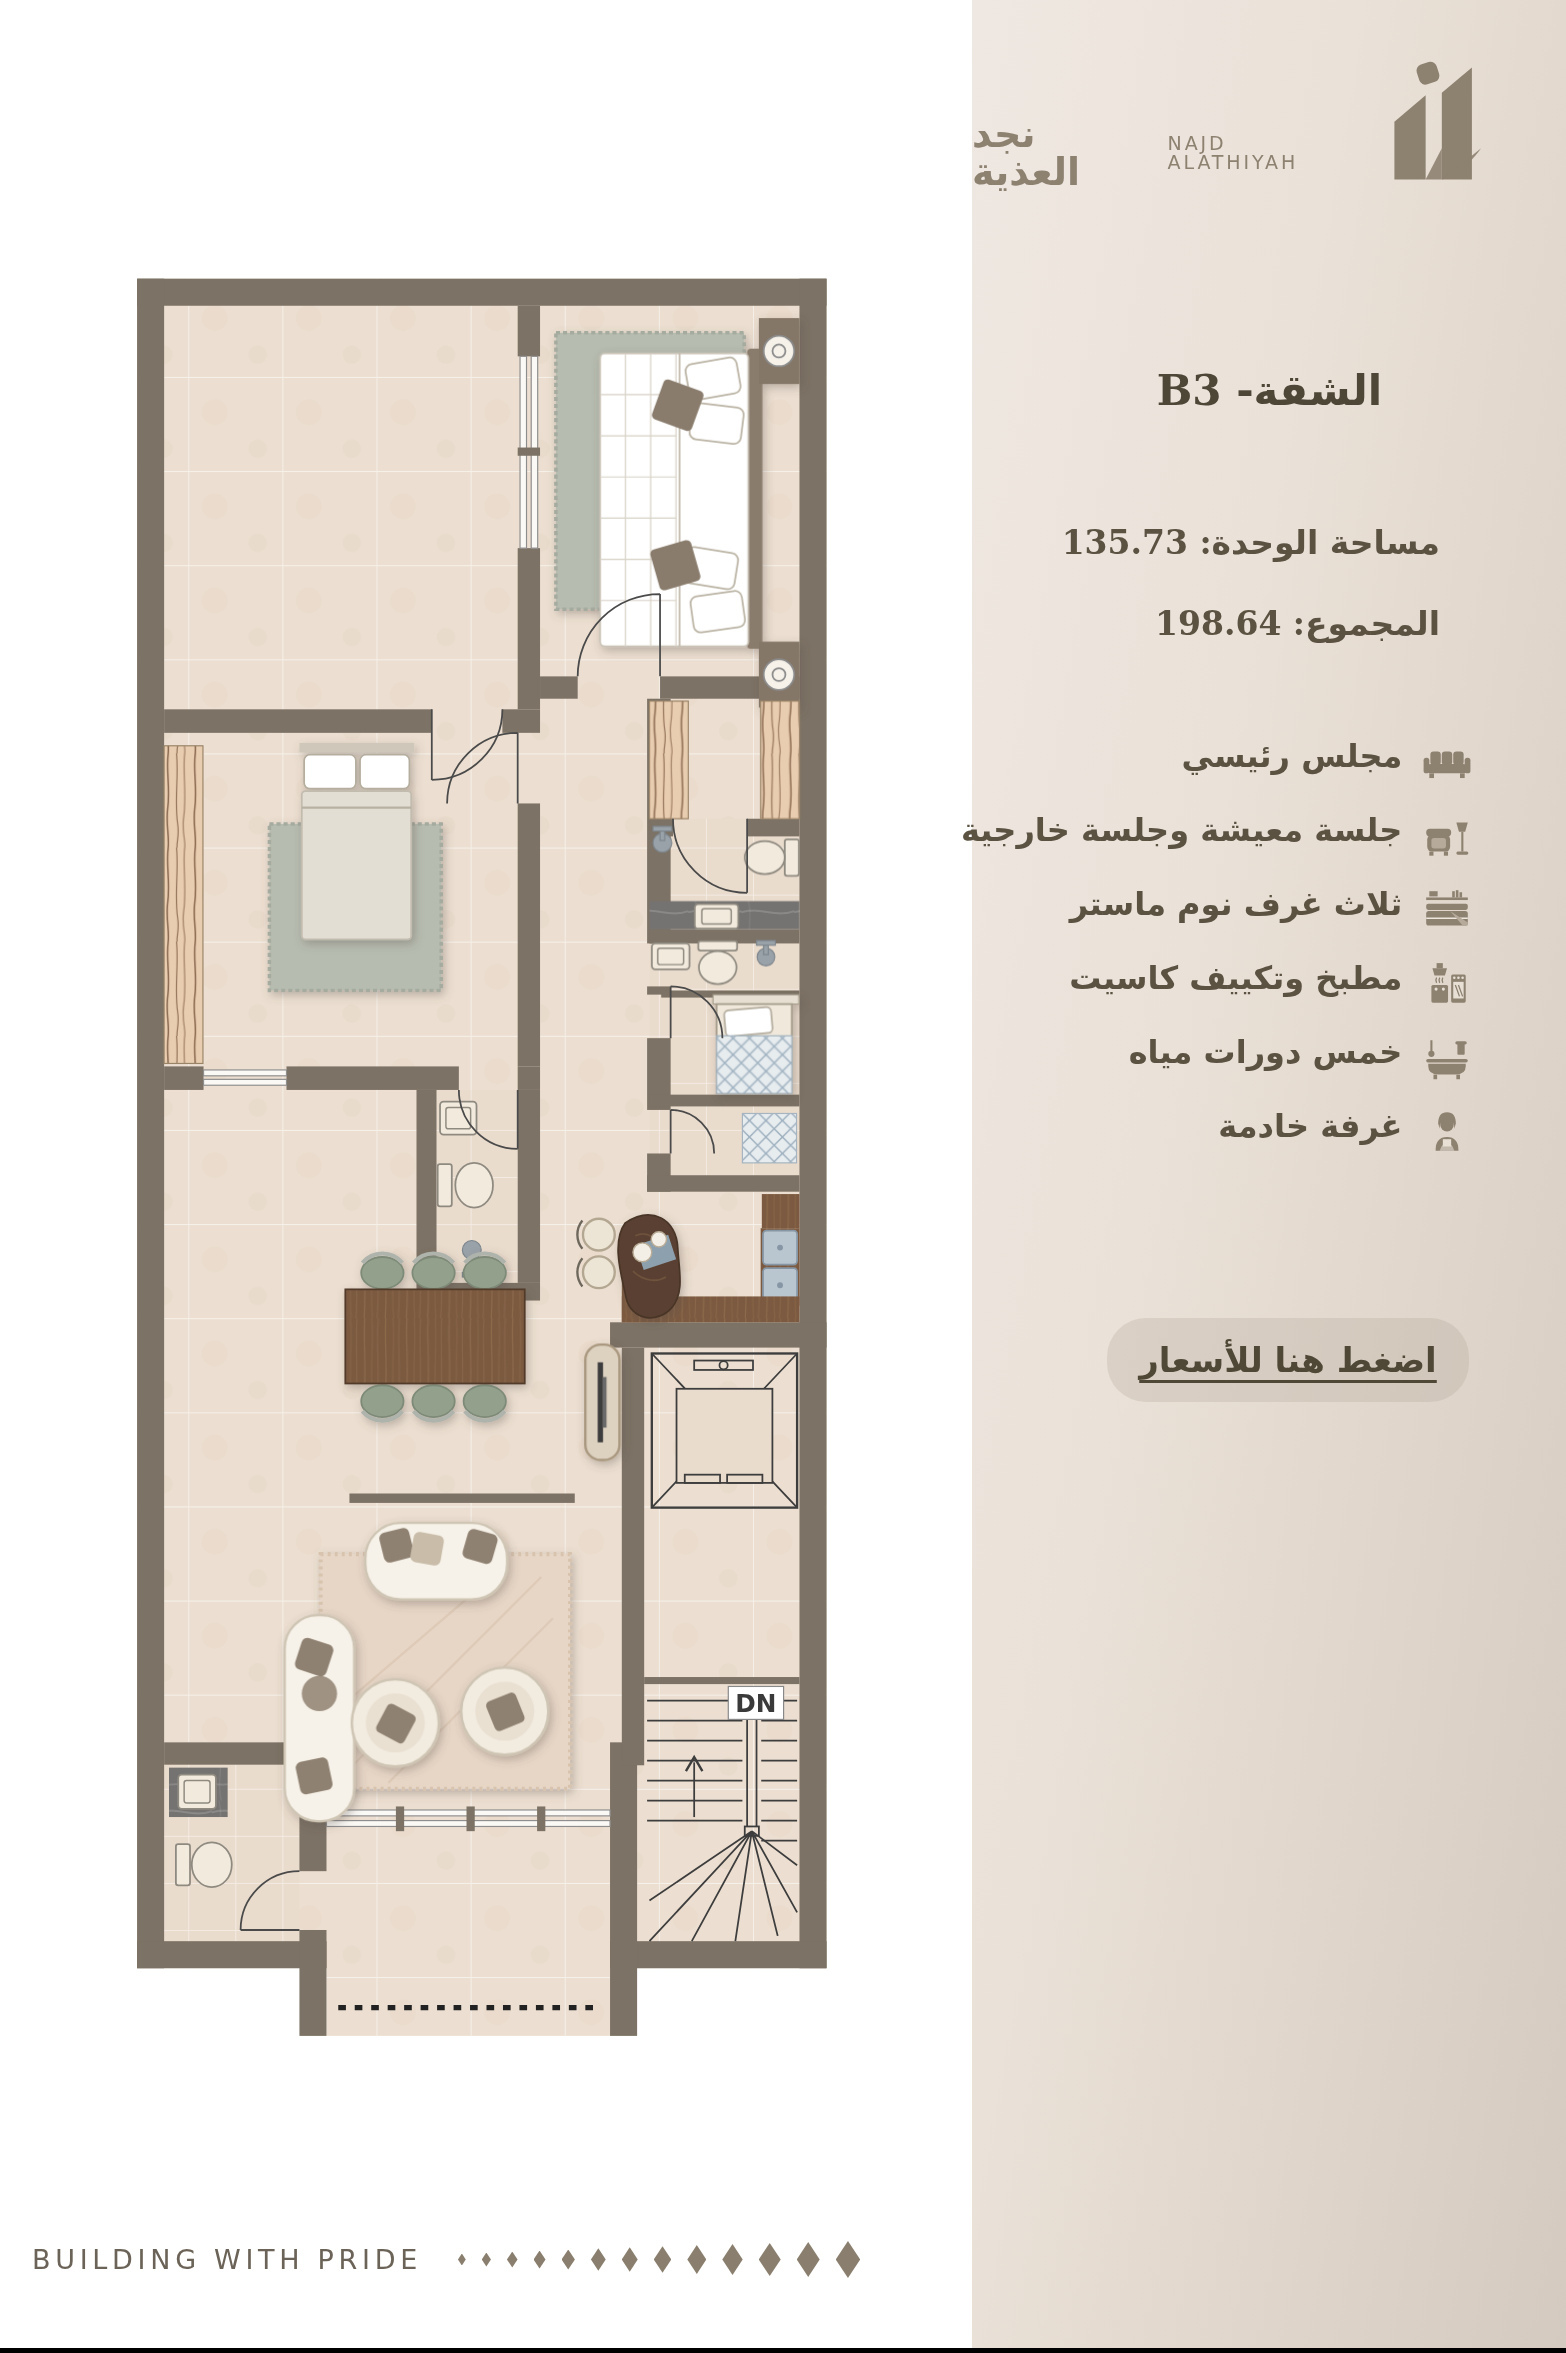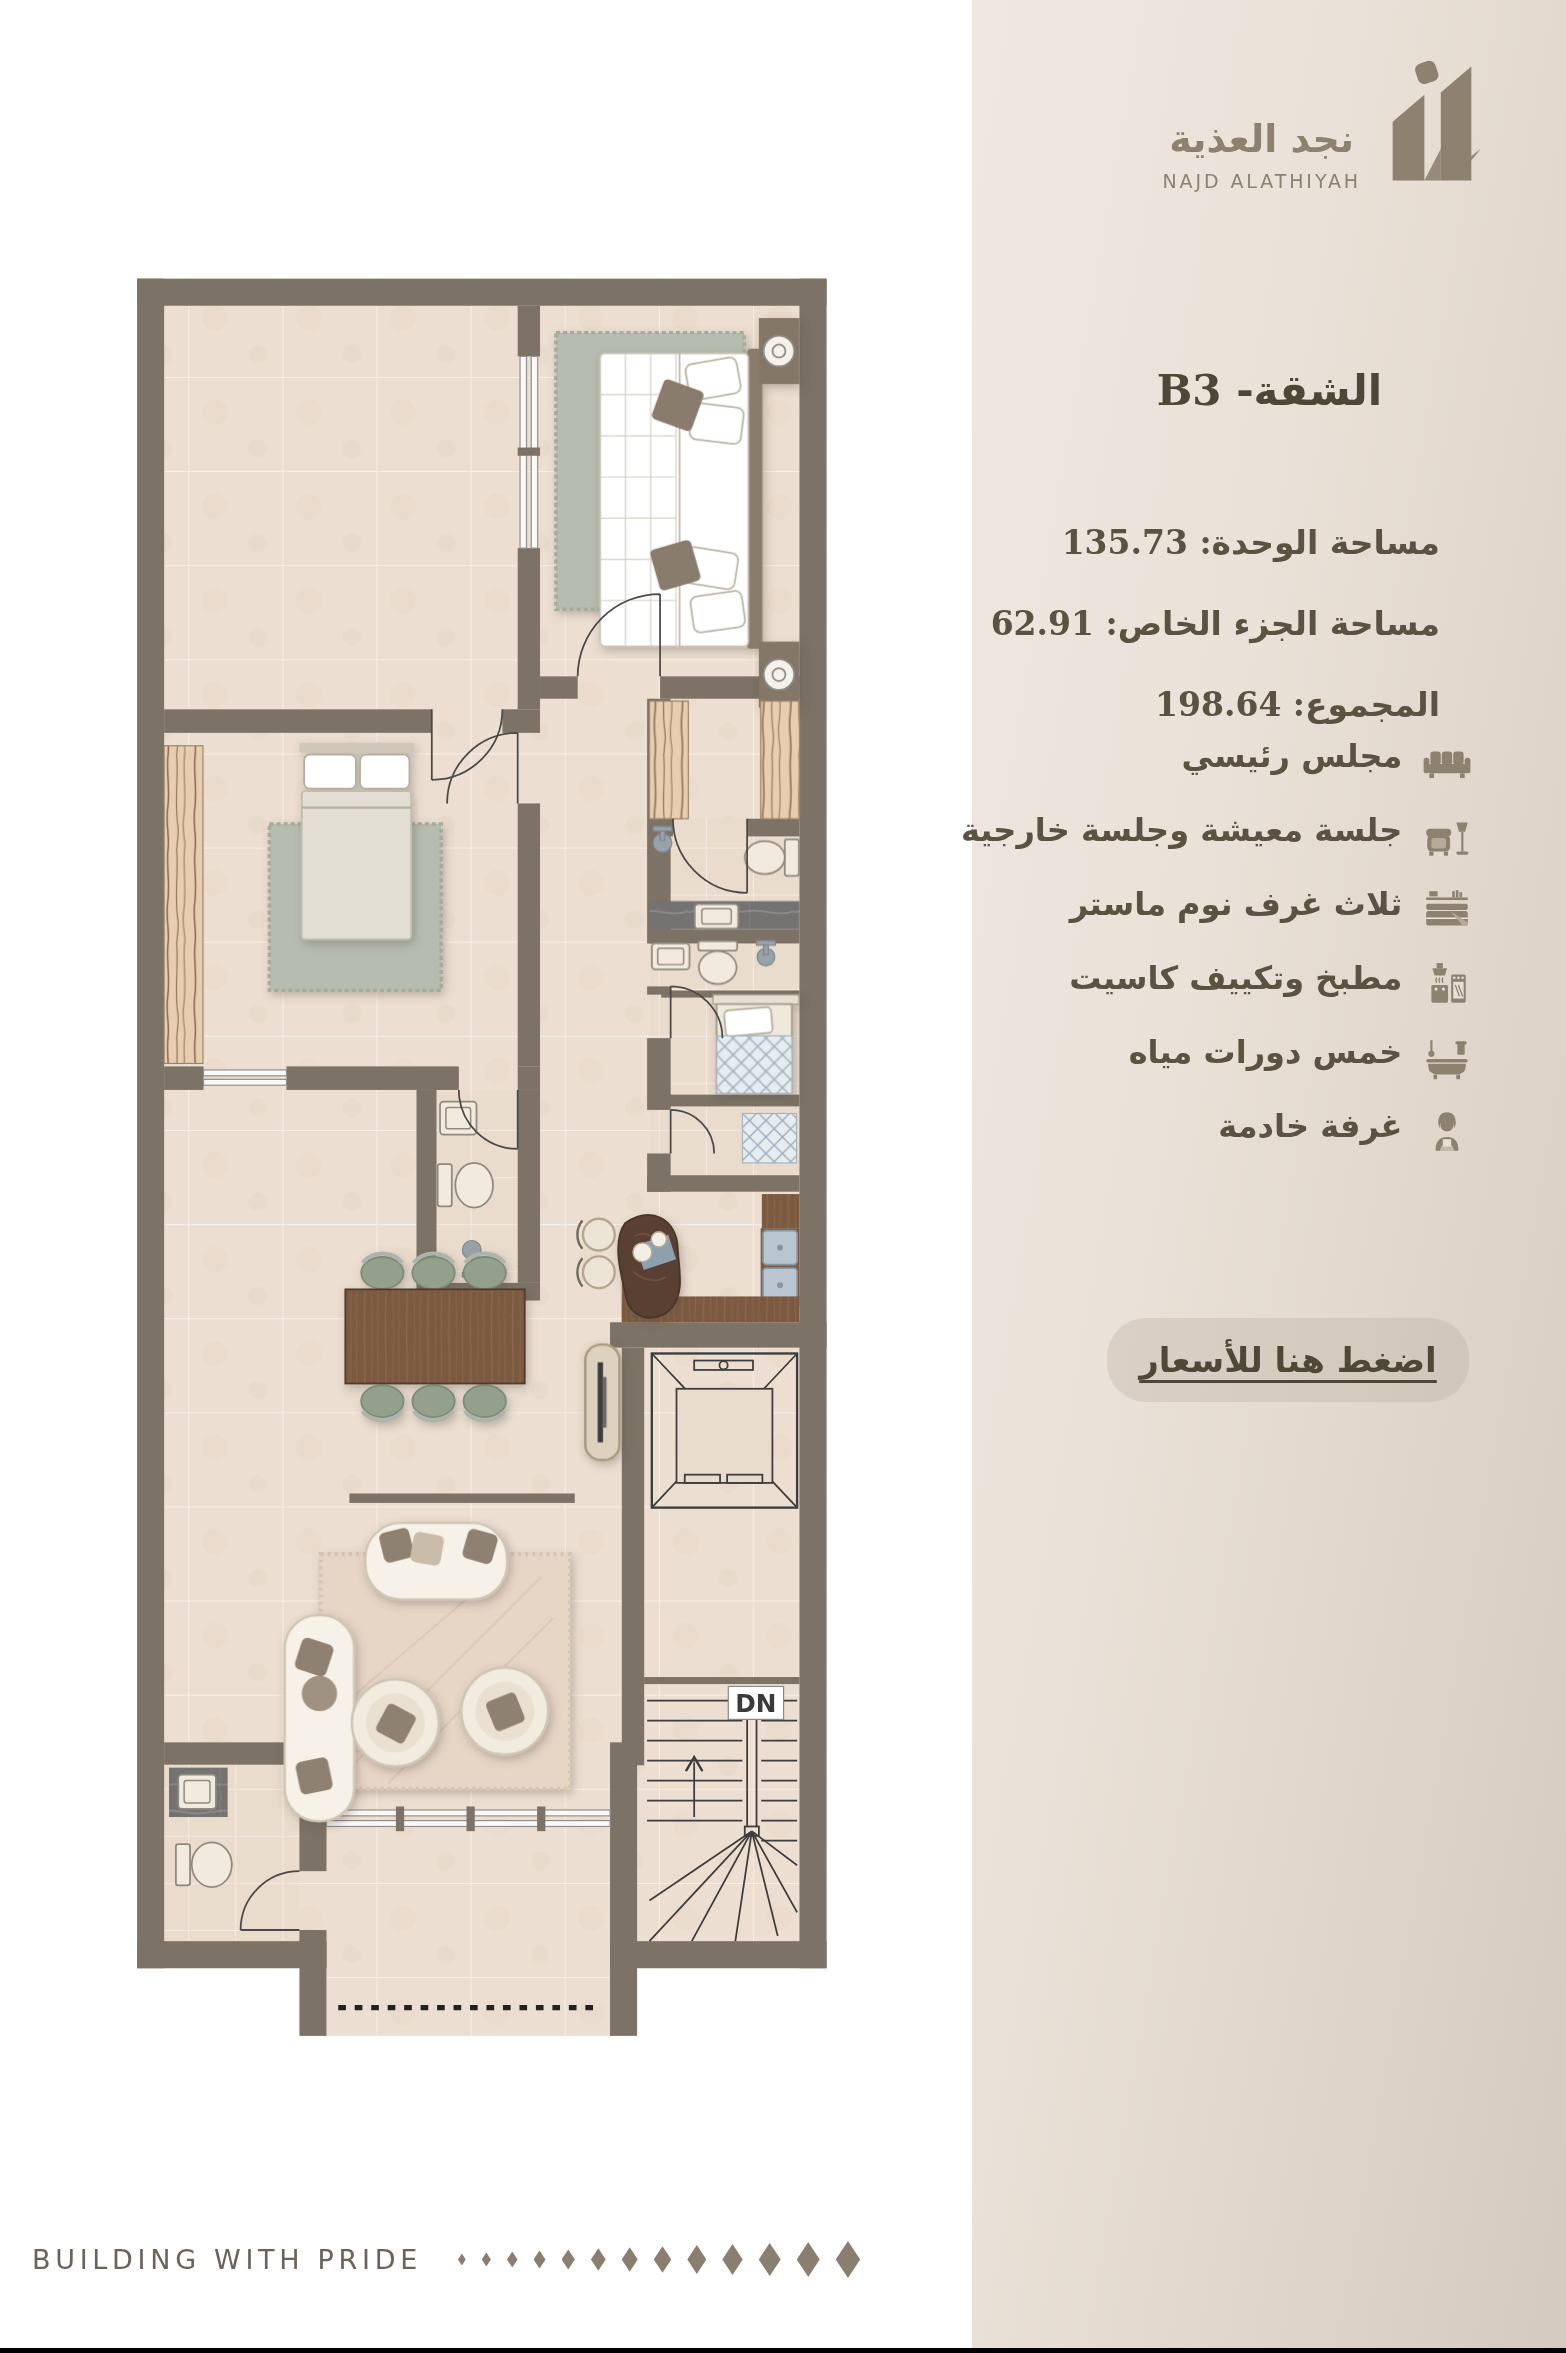--- a/index.html
+++ b/index.html
@@ -6,21 +6,21 @@
   body{
     width:1566px;height:2354px;position:relative;background:#ffffff;
     font-family:"DejaVu Sans",sans-serif;overflow:hidden;
   }
   
   .panel{
     position:absolute;left:972px;top:0;width:595px;height:2354px;
     background:linear-gradient(100deg,#efe8e2 0%,#eae1d8 38%,#e2d8cd 62%,#d5cabf 100%);
   }
   .logo-block{position:absolute;top:56px;right:85px;display:flex;align-items:flex-end;gap:21px;}
-  .logo-text{display:flex;flex-direction:column;align-items:center;gap:14px;}
+  .logo-text{display:flex;flex-direction:row;align-items:center;gap:14px;}
   .logo-ar{font-size:38px;font-weight:bold;color:#8d8170;line-height:1;}
   .logo-en{font-size:19px;color:#8d8170;letter-spacing:2.9px;line-height:1;}
   .unit-title{
     position:absolute;top:366px;left:0;width:100%;text-align:center;direction:rtl;
     font-family:"DejaVu Serif","DejaVu Sans",serif;
     font-size:42px;font-weight:bold;color:#4e4737;
   }
   .specs{position:absolute;top:523px;right:127px;direction:rtl;text-align:right;}
   .spec-row{
     font-family:"DejaVu Serif","DejaVu Sans",serif;
@@ -383,21 +383,20 @@
         <path d="M72 212L100 158V212Z" opacity="0.9"></path>
         <path d="M100 212L168 158C140 196 118 208 100 212Z" opacity="0.9"></path>
       </g>
     </svg>
   </div>
 
   <div class="unit-title">الشقة- B3</div>
 
   <div class="specs">
     <div class="spec-row">مساحة الوحدة: 135.73</div>
-    <div class="spec-row">مساحة الجزء الخاص: 62.91</div>
     <div class="spec-row">المجموع: 198.64</div>
   </div>
 
   <div class="features">
 
     <div class="feature-row">
       <span class="feature-icon">
         <svg viewBox="0 0 100 100" fill="#8d8170">
           <rect x="18" y="26" width="20" height="26" rx="6"></rect>
             <rect x="40" y="26" width="20" height="26" rx="6"></rect>

